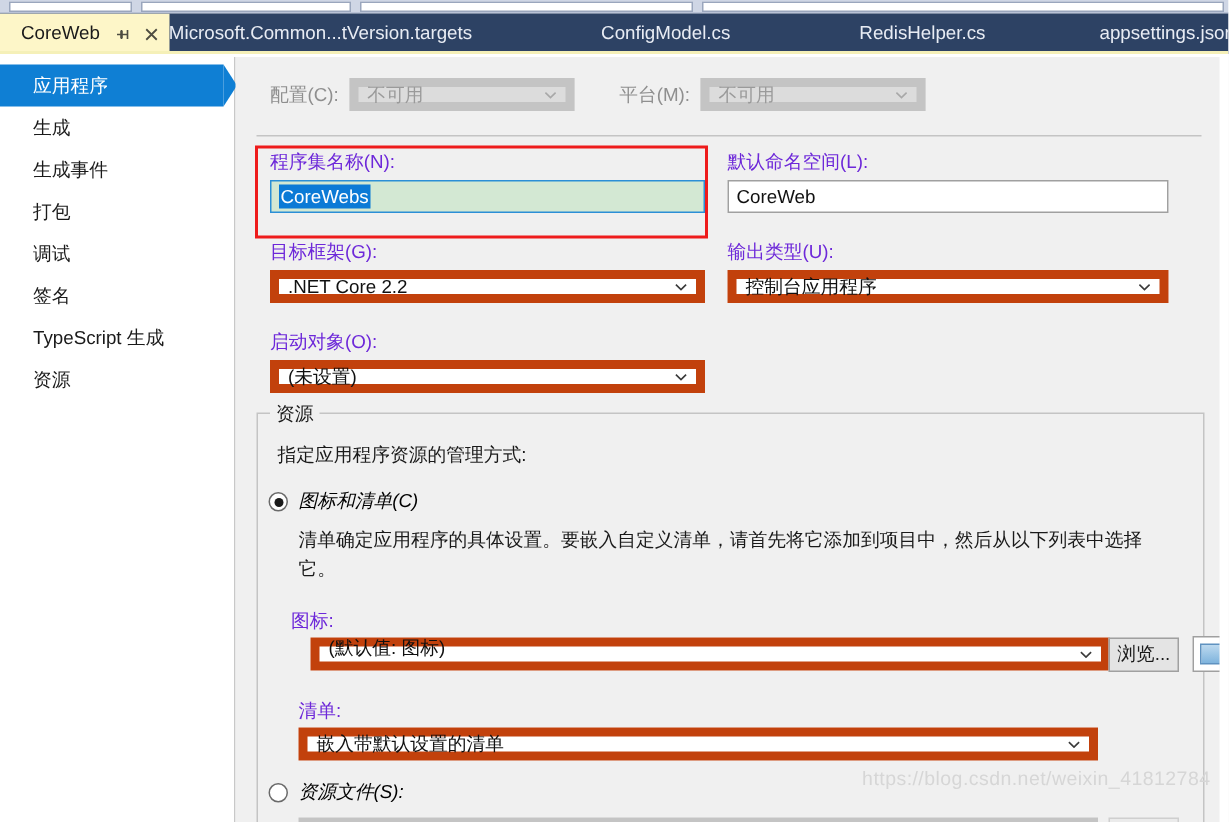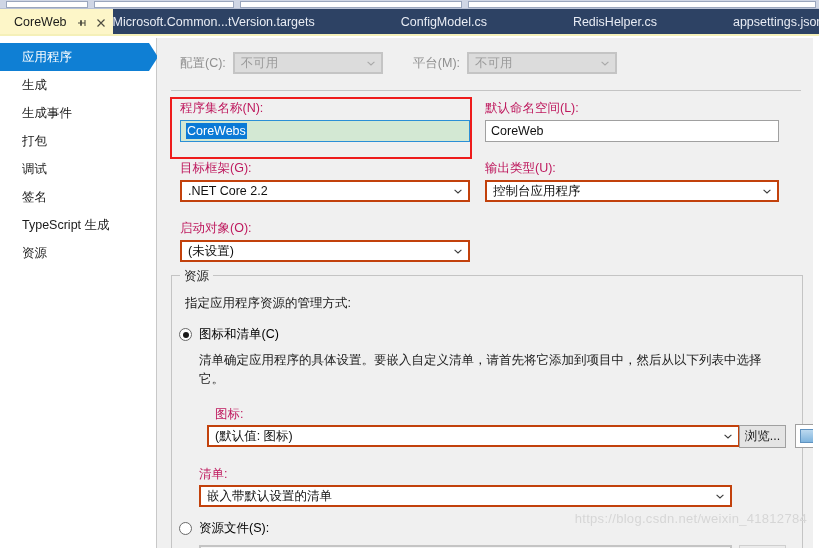--- a/index.html
+++ b/index.html
@@ -138,21 +138,21 @@
     padding: 14px 0 0 23px;
   }
   .cfg-label {
     color: #8f8f8f;
     font-size: 12.5px;
     margin-right: 7px;
   }
   .combo {
     height: 22px;
     background: #ffffff;
-    border: 2px solid #c2410c;
+    border: 6px solid #c2410c;
     box-sizing: border-box;
     display: flex;
     align-items: center;
     padding: 0 0 0 6px;
     font-size: 12.5px;
     color: #101010;
     position: relative;
   }
   .combo.disabled {
     background: #dcdcdc;
@@ -170,21 +170,21 @@
   .sep-line {
     position: absolute;
     left: 14px;
     width: 630px;
     height: 1px;
     background: #c4c4c4;
   }
 
   .field-label {
     font-size: 12.5px;
-    color: #be185d;
+    color: #6d28d9;
     margin-bottom: 3px;
   }
 
   .txtbox {
     height: 22px;
     background: #ffffff;
     border: 1px solid #a0a0a0;
     box-sizing: border-box;
     display: flex;
     align-items: center;
@@ -221,20 +221,21 @@
     background: #f0f0f0;
     padding: 0 4px;
     font-size: 12.5px;
     color: #1a1a1a;
   }
 
   .radio-row {
     display: flex;
     align-items: flex-start;
     font-size: 12.5px;
+    font-style: italic;
   }
   .radio {
     width: 13px; height: 13px;
     border-radius: 50%;
     border: 1px solid #6a6a6a;
     background: #ffffff;
     box-sizing: border-box;
     margin-right: 7px;
     flex: none;
     position: relative;
@@ -459,21 +460,21 @@
 
     <div style="position:absolute; left:28px; top:256px;" class="desc-text">指定应用程序资源的管理方式:</div>
 
     <div class="radio-row" style="position:absolute; left:22px; top:288px;">
       <span class="radio checked"></span>
       <span>图标和清单(C)</span>
     </div>
 
     <div class="desc-text" style="position:absolute; left:42px; top:313px; width:580px;">清单确定应用程序的具体设置。要嵌入自定义清单，请首先将它添加到项目中，然后从以下列表中选择它。</div>
 
-    <div style="position:absolute; left:58px; top:368px;" class="field-label">图标:</div>
+    <div style="position:absolute; left:37px; top:368px;" class="field-label">图标:</div>
 
     <div class="combo" style="position:absolute; left:50px; top:387px; width:533px;align-items:flex-end;">
       <span>(默认值: 图标)</span>
       <span class="chev">
         <svg viewBox="0 0 8 5" width="8" height="5">
             <path d="M0.6 0.8 L4 4 L7.4 0.8" stroke="#3a3a3a" stroke-width="1.1" fill="none"></path>
           </svg>
       </span>
     </div>
 

